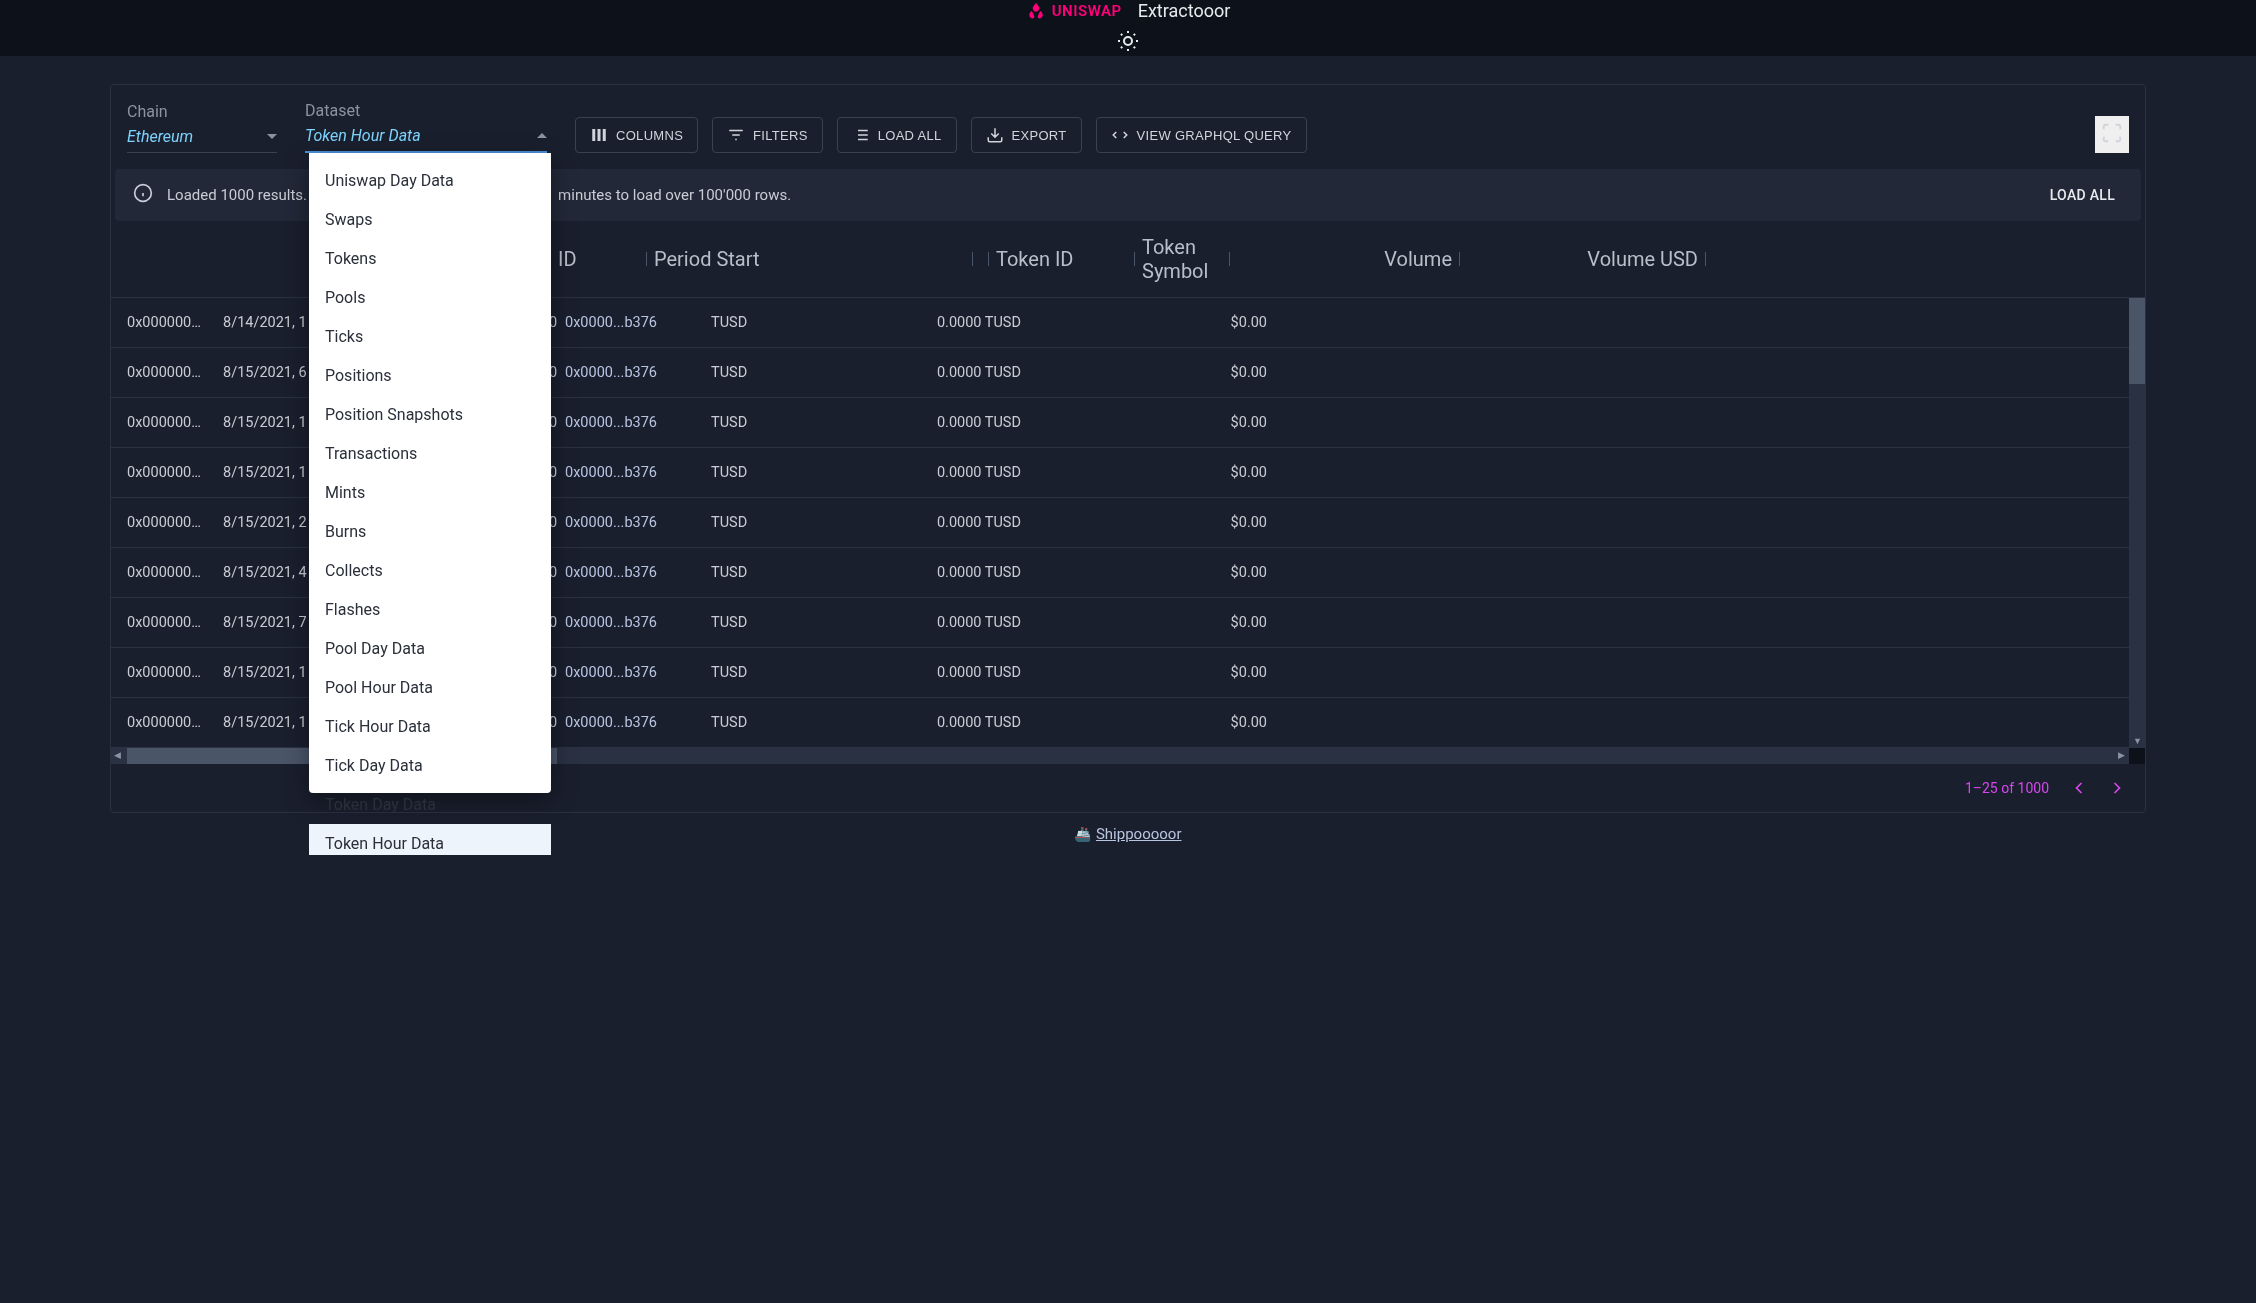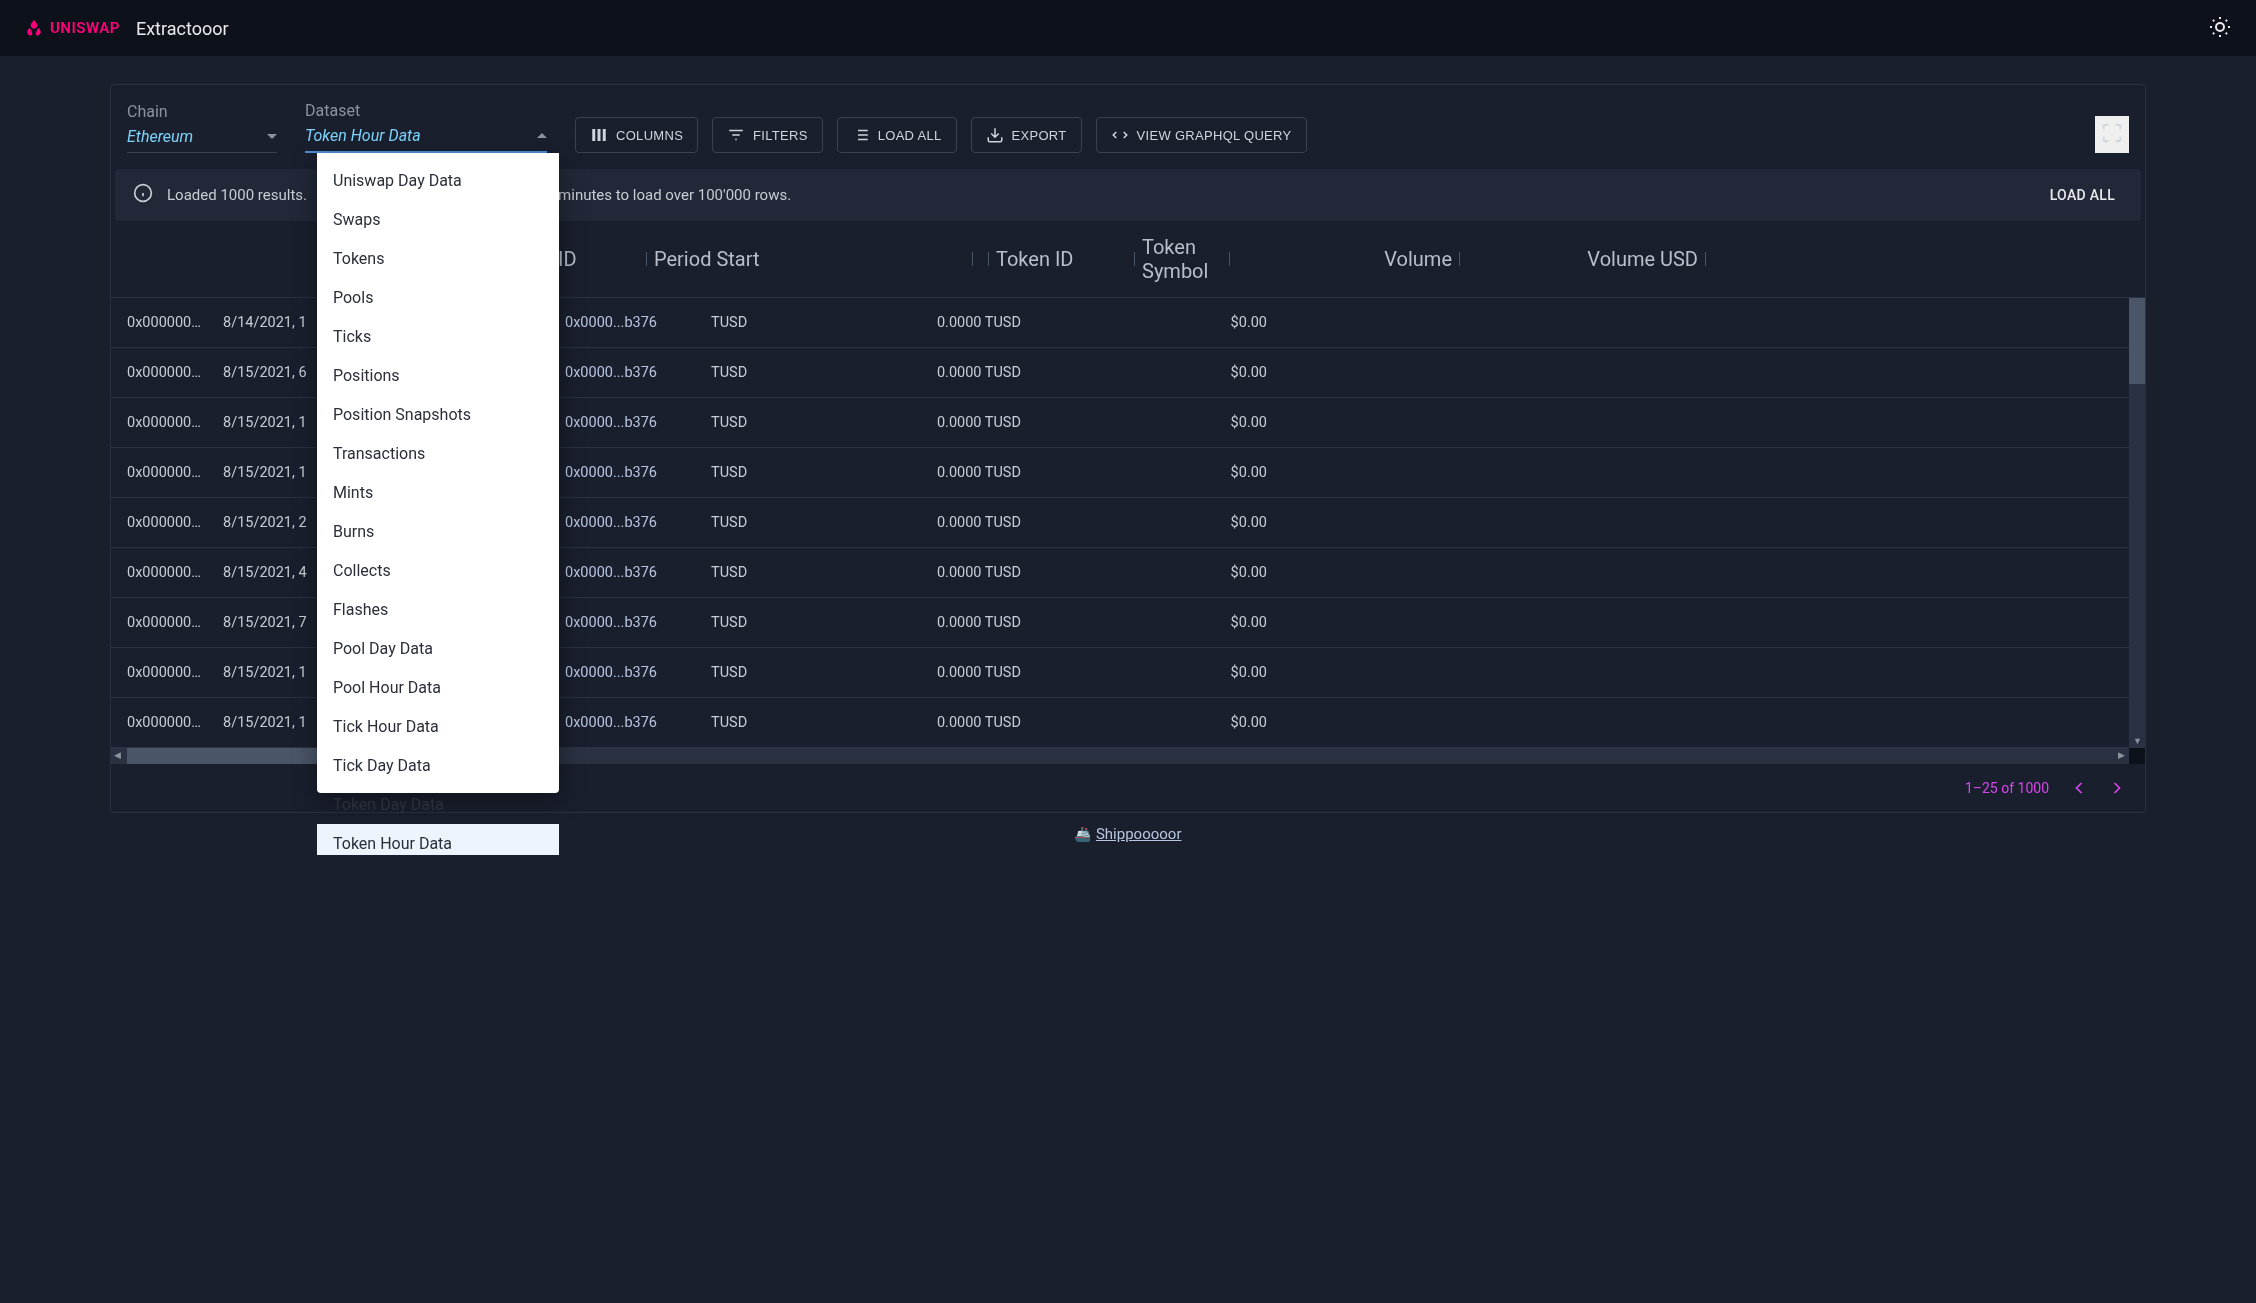--- a/index.html
+++ b/index.html
@@ -10,20 +10,21 @@
   font-size: 14px;
   overflow: hidden;
 }
 .topbar {
   background: #0d111a;
   height: 56px;
   display: flex;
   align-items: center;
   padding: 0 24px;
   justify-content: space-between;
+  flex-direction: column;
 }
 .topbar-left { display: flex; align-items: center; gap: 16px; }
 .logo {
   display: flex;
   align-items: center;
   gap: 6px;
   color: #ff007a;
   font-weight: 600;
   font-size: 15px;
   letter-spacing: 0.5px;
@@ -175,21 +176,21 @@
 .pager-chevs { display: flex; gap: 18px; }
 .pager-chevs svg { width: 20px; height: 20px; cursor: pointer; }
 
 .footer { text-align: center; padding: 12px 0; }
 .footer a { color: #b8c5e0; text-decoration: underline; font-size: 15px; }
 .ship { margin-right: 4px; }
 
 .dropdown {
   position: absolute;
   top: 100%;
-  left: 12px;
+  left: 4px;
   width: 242px;
   background: #fff;
   color: #1a1f2e;
   border-radius: 0 0 4px 4px;
   box-shadow: 0 8px 24px rgba(0,0,0,0.4);
   z-index: 100;
   padding: 8px 0;
   max-height: 640px;
 }
 .dropdown-item {

